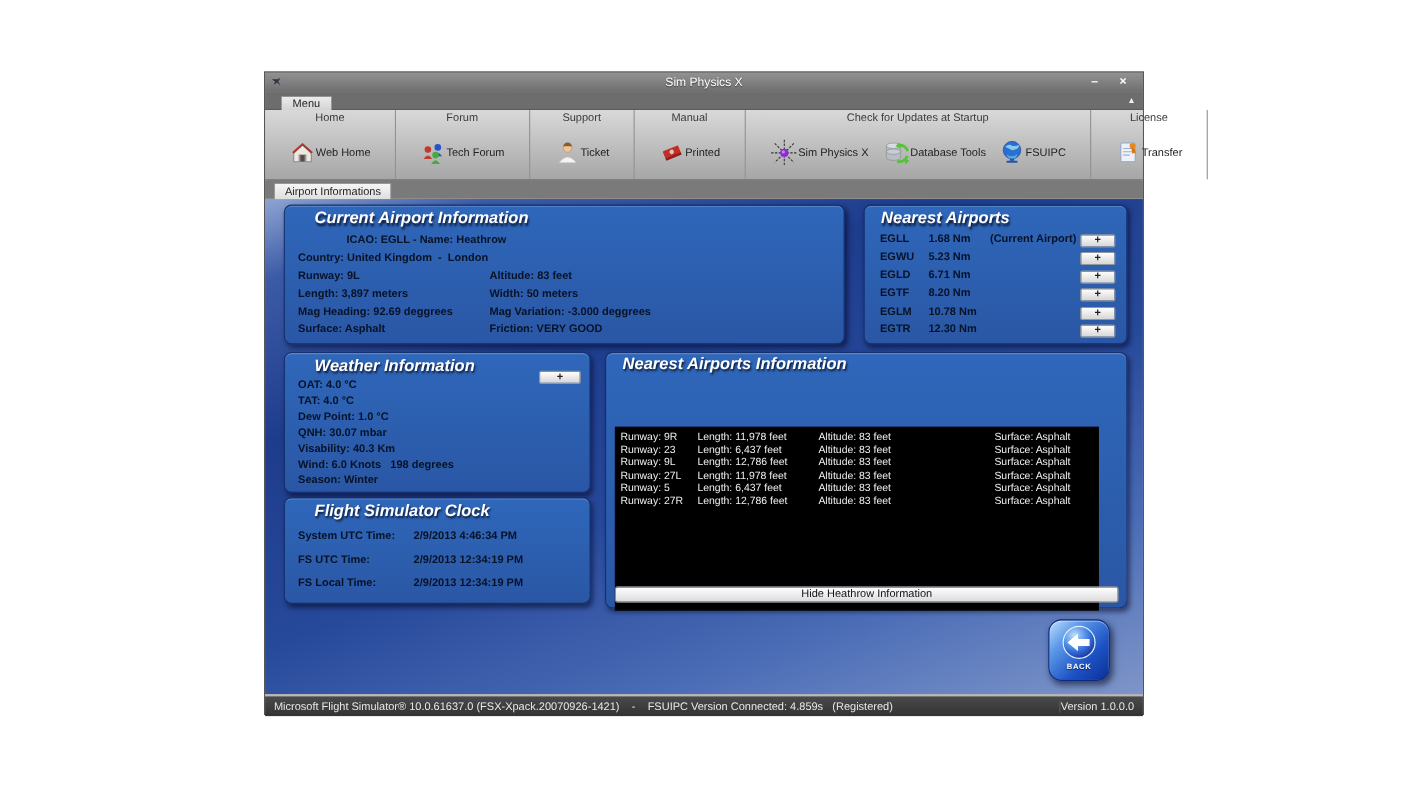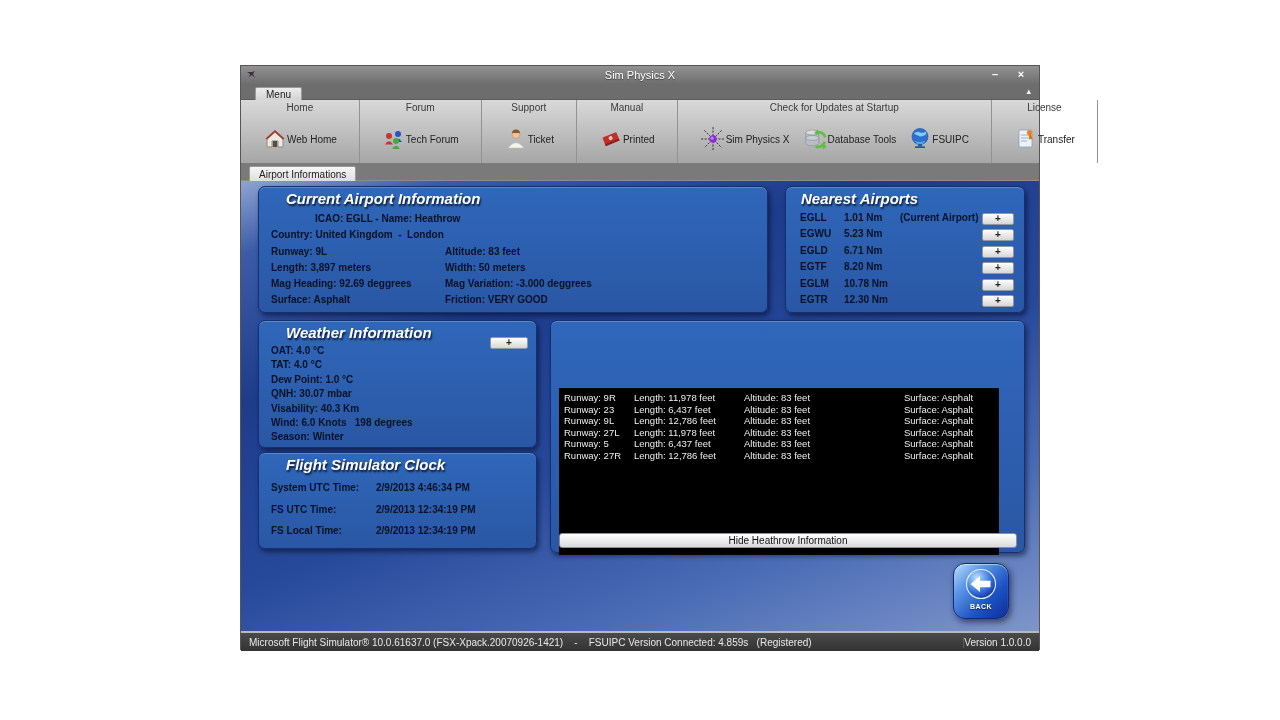--- a/index.html
+++ b/index.html
@@ -325,21 +325,21 @@
             <span>Friction: VERY GOOD</span>
           </div>
       </div>
     </div>
 
     <div class="panel p-nearest">
       <div class="panel-title">Nearest Airports</div>
       <div class="na-rows">
         <div class="na-row ptext">
           <span class="na-icao">EGLL</span>
-          <span class="na-dist">1.01 Nm</span>
+          <span class="na-dist">1.68 Nm</span>
           <span class="na-note">(Current Airport)</span>
           <span class="plus-btn">+</span>
         </div>
         <div class="na-row ptext">
           <span class="na-icao">EGWU</span>
           <span class="na-dist">5.23 Nm</span>
           <span class="plus-btn">+</span>
         </div>
         <div class="na-row ptext">
           <span class="na-icao">EGLD</span>
@@ -372,20 +372,21 @@
         <div class="w-line ptext">TAT: 4.0 °C</div>
         <div class="w-line ptext">Dew Point: 1.0 °C</div>
         <div class="w-line ptext">QNH: 30.07 mbar</div>
         <div class="w-line ptext">Visability: 40.3 Km</div>
         <div class="w-line ptext">Wind: 6.0 Knots   198 degrees</div>
         <div class="w-line ptext">Season: Winter</div>
       </div>
     </div>
 
     <div class="panel p-info">
+      <div class="panel-title">Nearest Airports Information</div>
       <div class="info-black">
         <div class="ib-row">
           <span class="ib-c1">Runway: 9R</span>
           <span class="ib-c2">Length: 11,978 feet</span>
           <span class="ib-c3">Altitude: 83 feet</span>
           <span>Surface: Asphalt</span>
         </div>
         <div class="ib-row">
           <span class="ib-c1">Runway: 23</span>
           <span class="ib-c2">Length: 6,437 feet</span>

